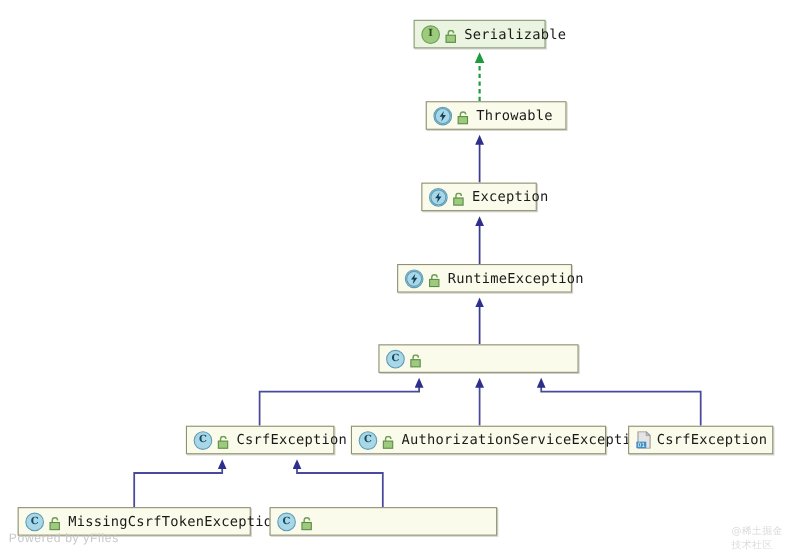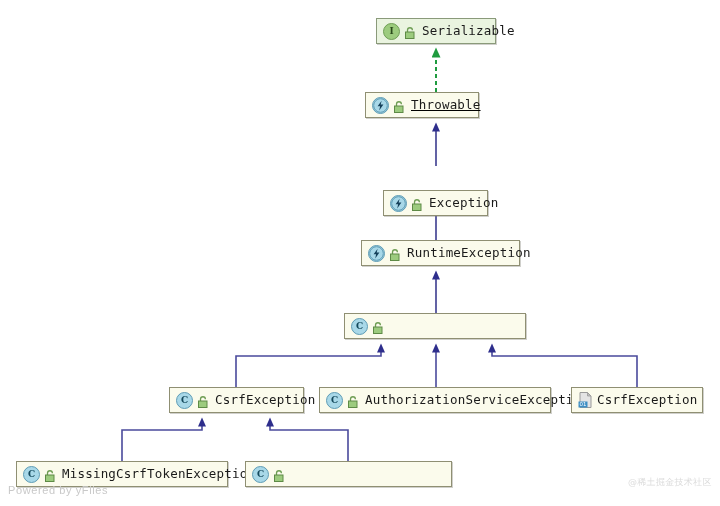--- a/index.html
+++ b/index.html
@@ -150,37 +150,37 @@
     <span class="ic ic-round ic-interface">I</span>
     <span class="ic ic-lock">
       <svg viewBox="0 0 12 13" width="12" height="13" xmlns="http://www.w3.org/2000/svg">
         <path d="M3.5,5 L3.5,3.2 A2.4,2.4 0 0 1 8.4,3.2" fill="none" stroke="#6f9e55" stroke-width="1.3"></path>
         <rect x="1.5" y="5" width="8.5" height="6.5" fill="#9ccb7e" stroke="#5e8a46" stroke-width="1"></rect>
       </svg>
     </span>
     <span class="node-label">Serializable</span>
   </div>
 
-  <div class="uml-node" style="left: 365px; top: 92px; width: 114px; text-decoration: underline;">
+  <div class="uml-node" style="left: 387px; top: 92px; width: 128px;">
     <span class="ic ic-round ic-exception">
       <svg viewBox="0 0 15 15" width="15" height="15" xmlns="http://www.w3.org/2000/svg">
         <circle cx="7.5" cy="7.5" r="6.8" fill="#a8d8e8" stroke="#5f9cb5" stroke-width="1"></circle>
         <path d="M8.6,2.8 L4.6,8.2 L7.1,8.2 L6.2,12.4 L10.4,6.6 L7.7,6.6 z" fill="#15405a"></path>
       </svg>
     </span>
     <span class="ic ic-lock">
       <svg viewBox="0 0 12 13" width="12" height="13" xmlns="http://www.w3.org/2000/svg">
         <path d="M3.5,5 L3.5,3.2 A2.4,2.4 0 0 1 8.4,3.2" fill="none" stroke="#6f9e55" stroke-width="1.3"></path>
         <rect x="1.5" y="5" width="8.5" height="6.5" fill="#9ccb7e" stroke="#5e8a46" stroke-width="1"></rect>
       </svg>
     </span>
     <span class="node-label">Throwable</span>
   </div>
 
-  <div class="uml-node" style="left: 383px; top: 166px; width: 105px; margin-top: 24px;">
+  <div class="uml-node" style="left: 383px; top: 166px; width: 105px;">
     <span class="ic ic-round ic-exception">
       <svg viewBox="0 0 15 15" width="15" height="15" xmlns="http://www.w3.org/2000/svg">
         <circle cx="7.5" cy="7.5" r="6.8" fill="#a8d8e8" stroke="#5f9cb5" stroke-width="1"></circle>
         <path d="M8.6,2.8 L4.6,8.2 L7.1,8.2 L6.2,12.4 L10.4,6.6 L7.7,6.6 z" fill="#15405a"></path>
       </svg>
     </span>
     <span class="ic ic-lock">
       <svg viewBox="0 0 12 13" width="12" height="13" xmlns="http://www.w3.org/2000/svg">
         <path d="M3.5,5 L3.5,3.2 A2.4,2.4 0 0 1 8.4,3.2" fill="none" stroke="#6f9e55" stroke-width="1.3"></path>
         <rect x="1.5" y="5" width="8.5" height="6.5" fill="#9ccb7e" stroke="#5e8a46" stroke-width="1"></rect>
@@ -266,16 +266,16 @@
       <svg viewBox="0 0 12 13" width="12" height="13" xmlns="http://www.w3.org/2000/svg">
         <path d="M3.5,5 L3.5,3.2 A2.4,2.4 0 0 1 8.4,3.2" fill="none" stroke="#6f9e55" stroke-width="1.3"></path>
         <rect x="1.5" y="5" width="8.5" height="6.5" fill="#9ccb7e" stroke="#5e8a46" stroke-width="1"></rect>
       </svg>
     </span>
   </div>
 
   <div style="position:absolute;left:8px;top:484px;font-family:'Liberation Sans',sans-serif;
               font-size:11px;color:#c9c9c9;letter-spacing:0.6px;">Powered by yFiles</div>
 
-  <div style="position:absolute;left:628px;top:476px;font-family:'DejaVu Sans',sans-serif;
+  <div style="position:absolute;left:665px;top:476px;font-family:'DejaVu Sans',sans-serif;
               font-size:9px;color:#dcdcdc;letter-spacing:0.3px;">@稀土掘金技术社区</div>
 
 </div>
 
 </body></html>

